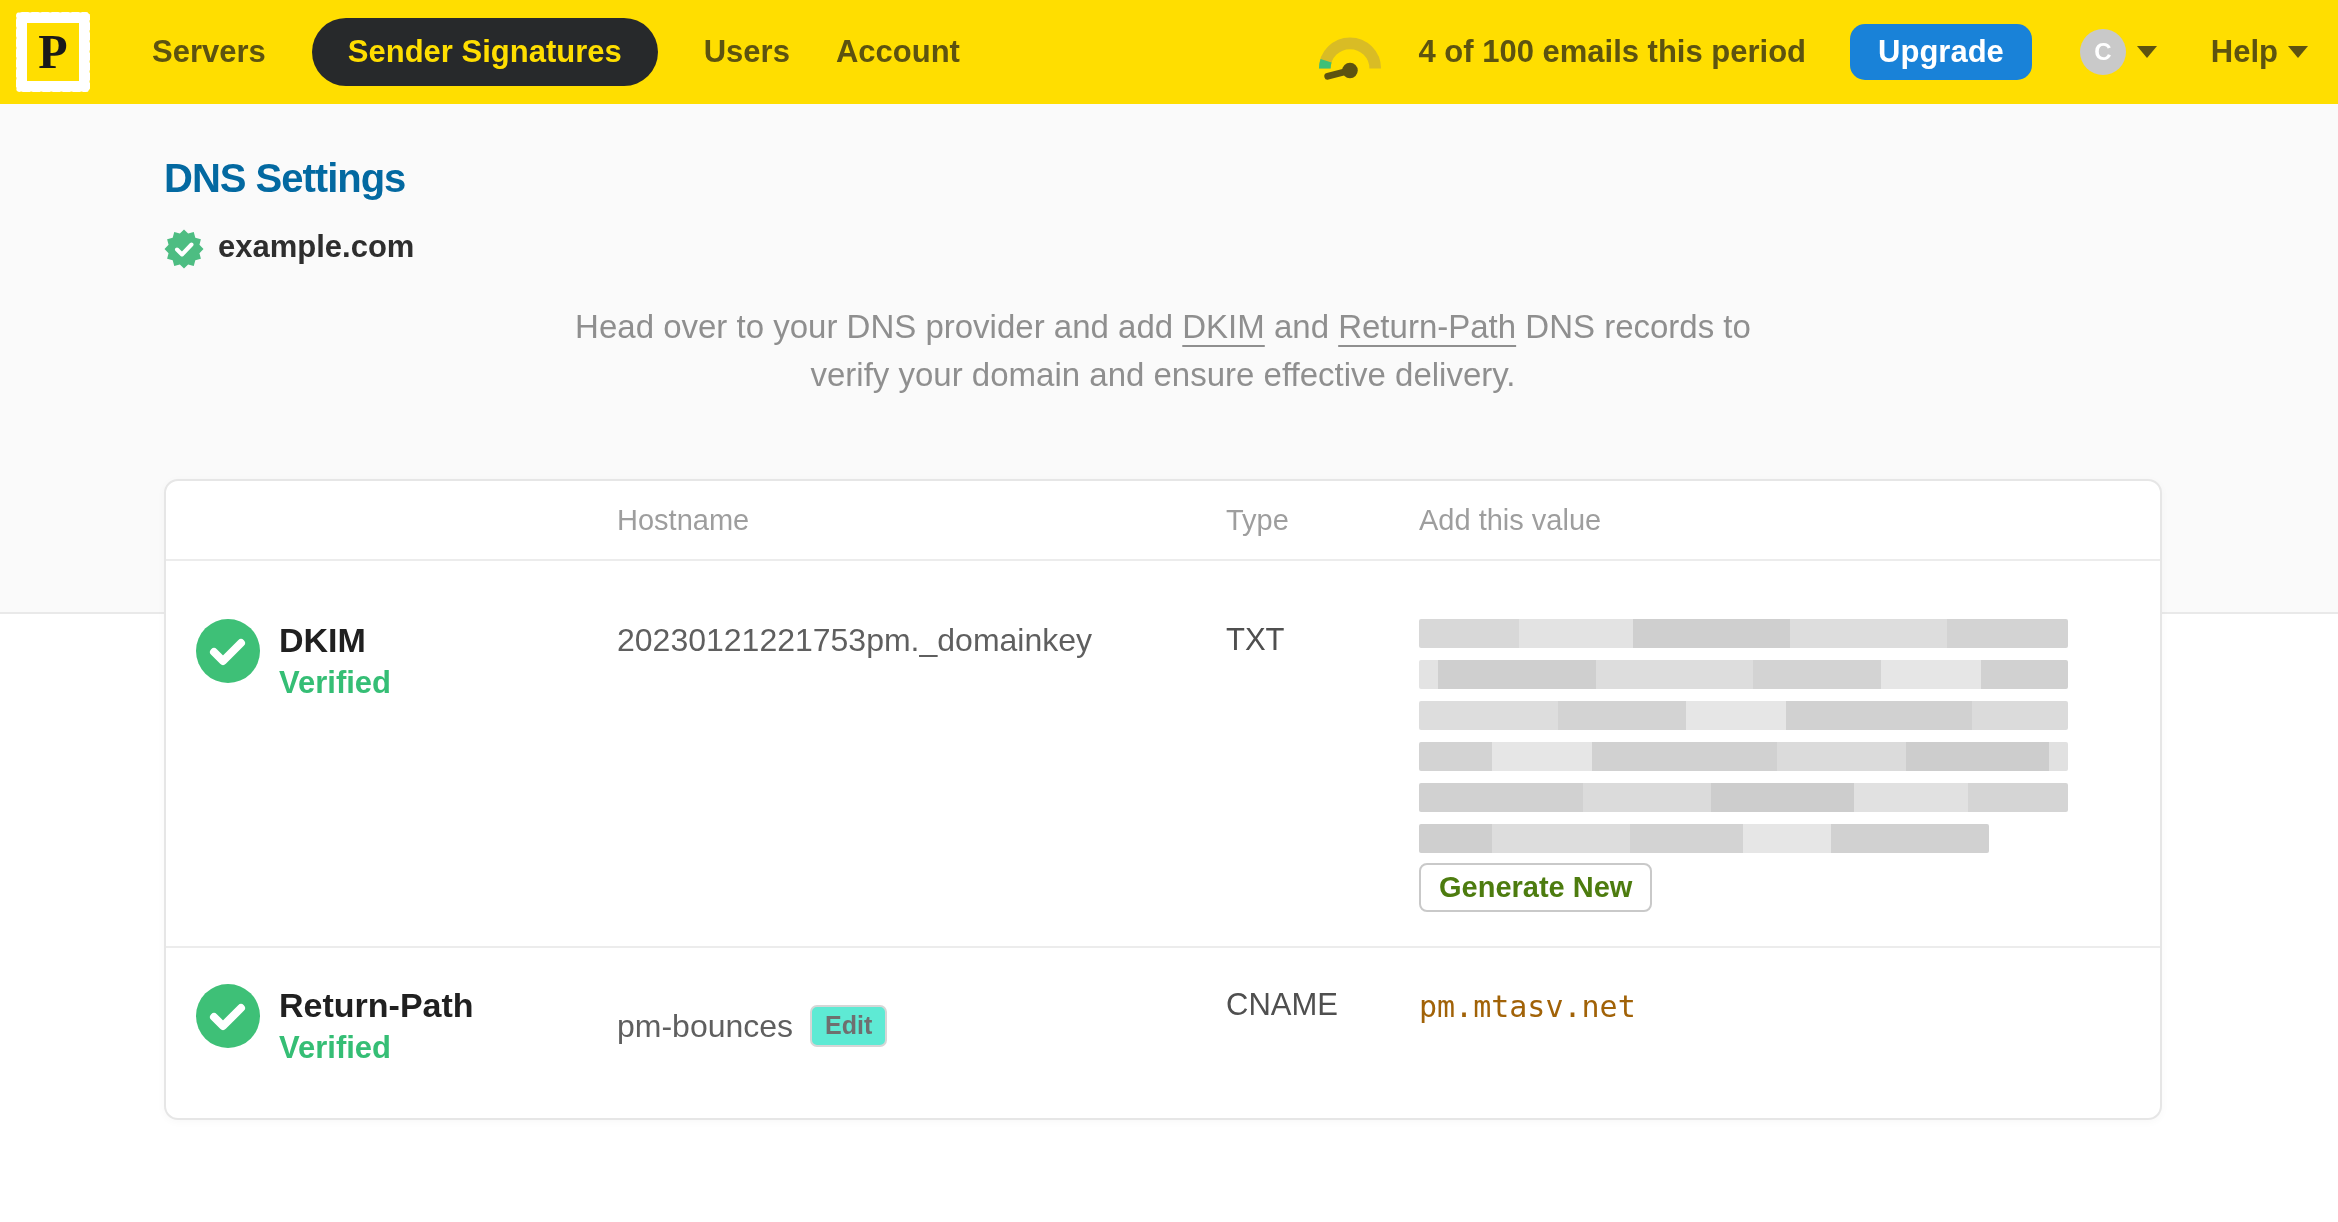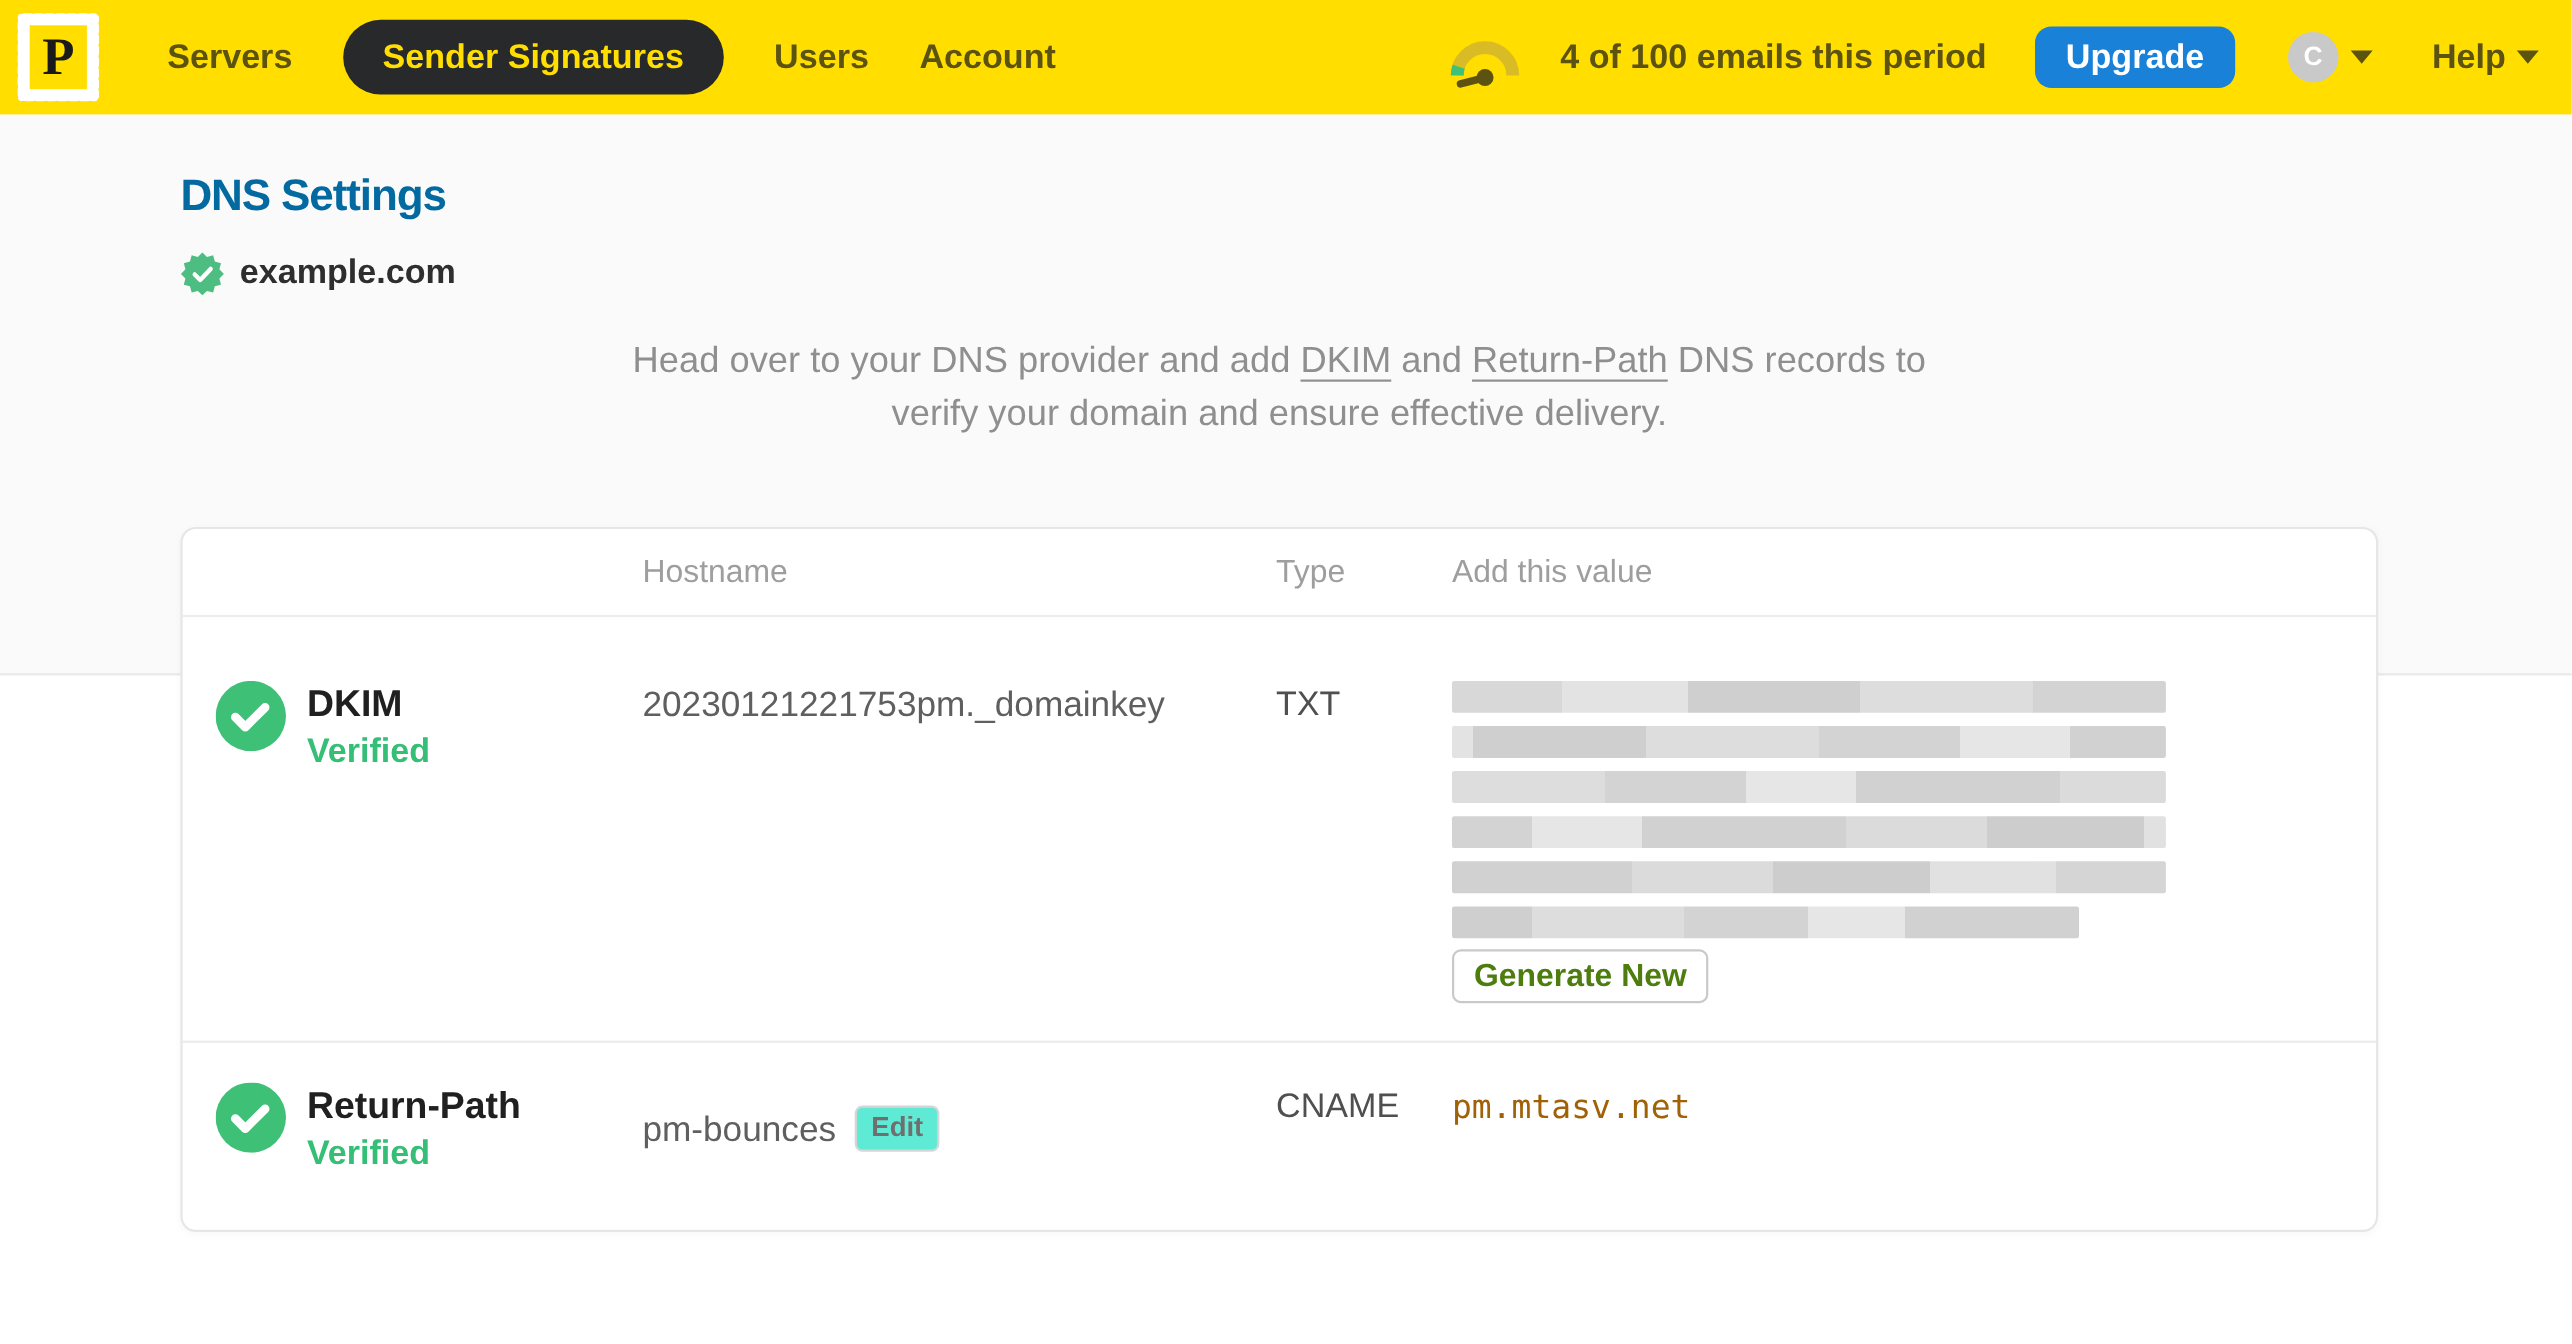--- a/index.html
+++ b/index.html
@@ -93,21 +93,21 @@
   }
 
   
   .card {
     margin:80px 0 0 164px; width:1998px; background:#ffffff;
     border:2px solid #E6E6E6; border-radius:14px;
     box-shadow:0 2px 8px rgba(0,0,0,0.03);
   }
   .grid-row {
     display:grid; grid-template-columns:388px 576px 160px auto;
-    padding-left:30px; padding-right:14px;
+    padding-left:30px; padding-right:14px;gap:33px;
   }
   .thead { height:80px; align-items:center; color:#9E9E9E; font-size:29px;
     border-bottom:2px solid #ECECEC; }
   .trow { padding-top:58px; padding-bottom:34px; }
   .trow.second { border-top:2px solid #ECECEC; padding-top:36px; padding-bottom:50px; }
 
   .status-cell { display:flex; gap:19px; }
   .check-icon { width:64px; height:64px; flex:0 0 auto; }
   .rec-name { font-size:34px; font-weight:800; color:#202020; line-height:42px; }
   .verified { font-size:31px; font-weight:700; color:#35BE75; line-height:40px; margin-top:2px; }

